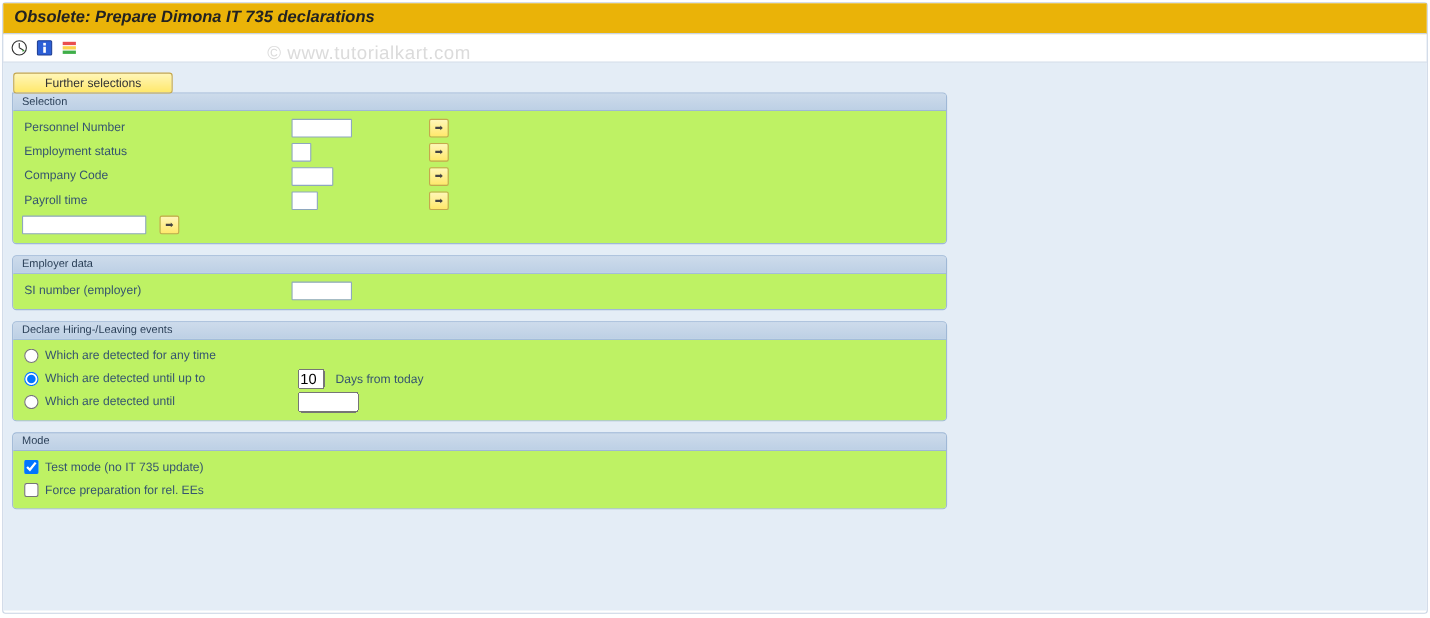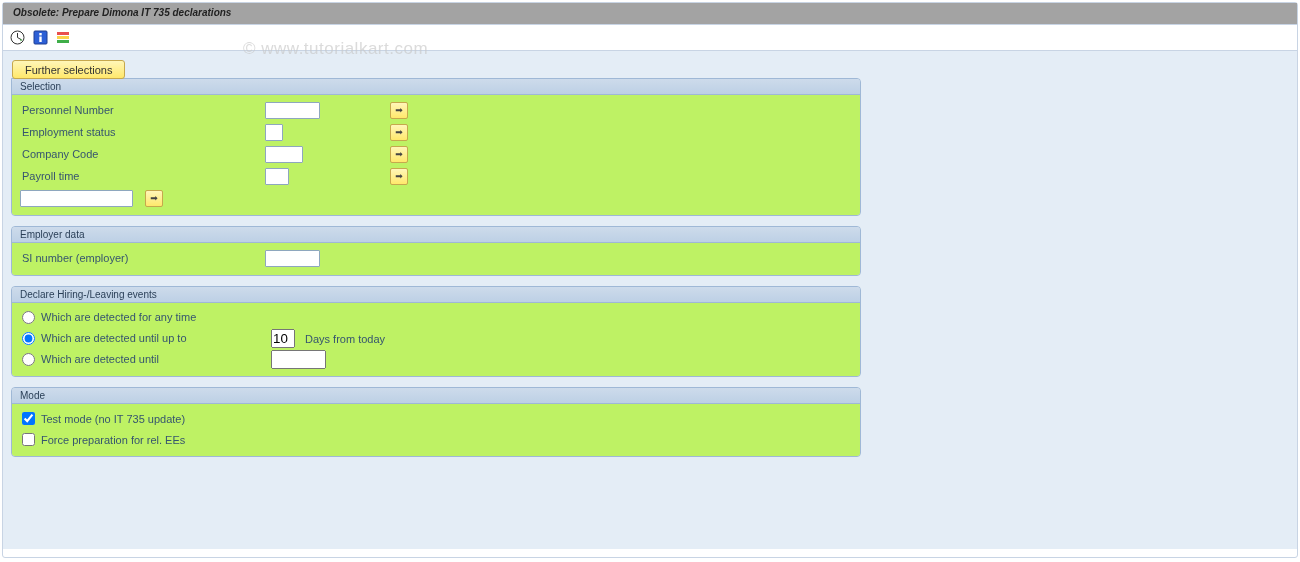--- a/index.html
+++ b/index.html
@@ -18,24 +18,24 @@
     border-radius: 3px;
     margin: 2px;
     height: 556px;
     background: #ffffff;
     position: relative;
   }
   .title-bar {
     padding: 4px 10px 6px 10px;
     font-weight: bold;
     font-style: italic;
-    font-size: 10px;
+    font-size: 15px;
     color: #222;
     border-bottom: 1px solid #c8d4e4;
-    background: #a3a3a3;
+    background: #eab308;
   }
   .toolbar {
     padding: 3px 6px;
     border-bottom: 1px solid #c8d4e4;
     display: flex;
     align-items: center;
     gap: 6px;
     height: 26px;
   }
   .toolbar .icon {
@@ -58,21 +58,21 @@
   }
   .content {
     background: #e4edf6;
     padding: 8px;
     height: calc(100% - 56px);
   }
   .btn-further {
     background: linear-gradient(#fff6b8, #ffe86b);
     border: 1px solid #c6a84d;
     border-radius: 3px;
-    padding: 2px 12px;
+    padding: 2px 28px;
     font-size: 11px;
     color: #333;
     cursor: pointer;
     display: inline-block;
     margin-bottom: 2px;
     height: 19px;
     line-height: 14px;
   }
   .groupbox {
     border: 1px solid #9fb8d6;

